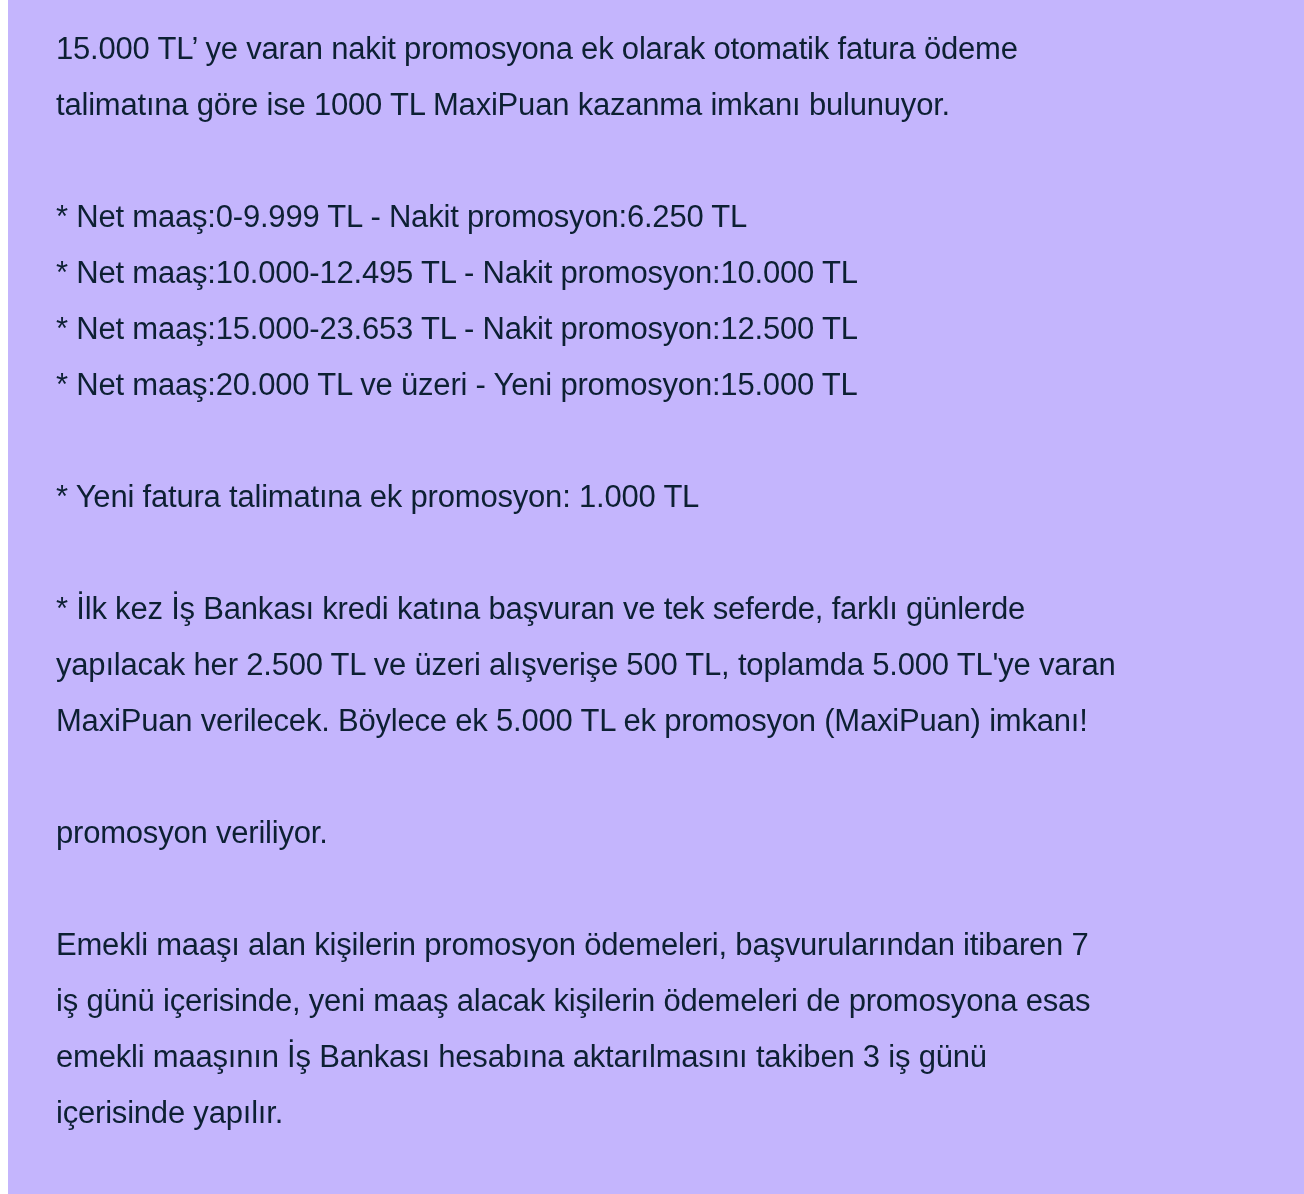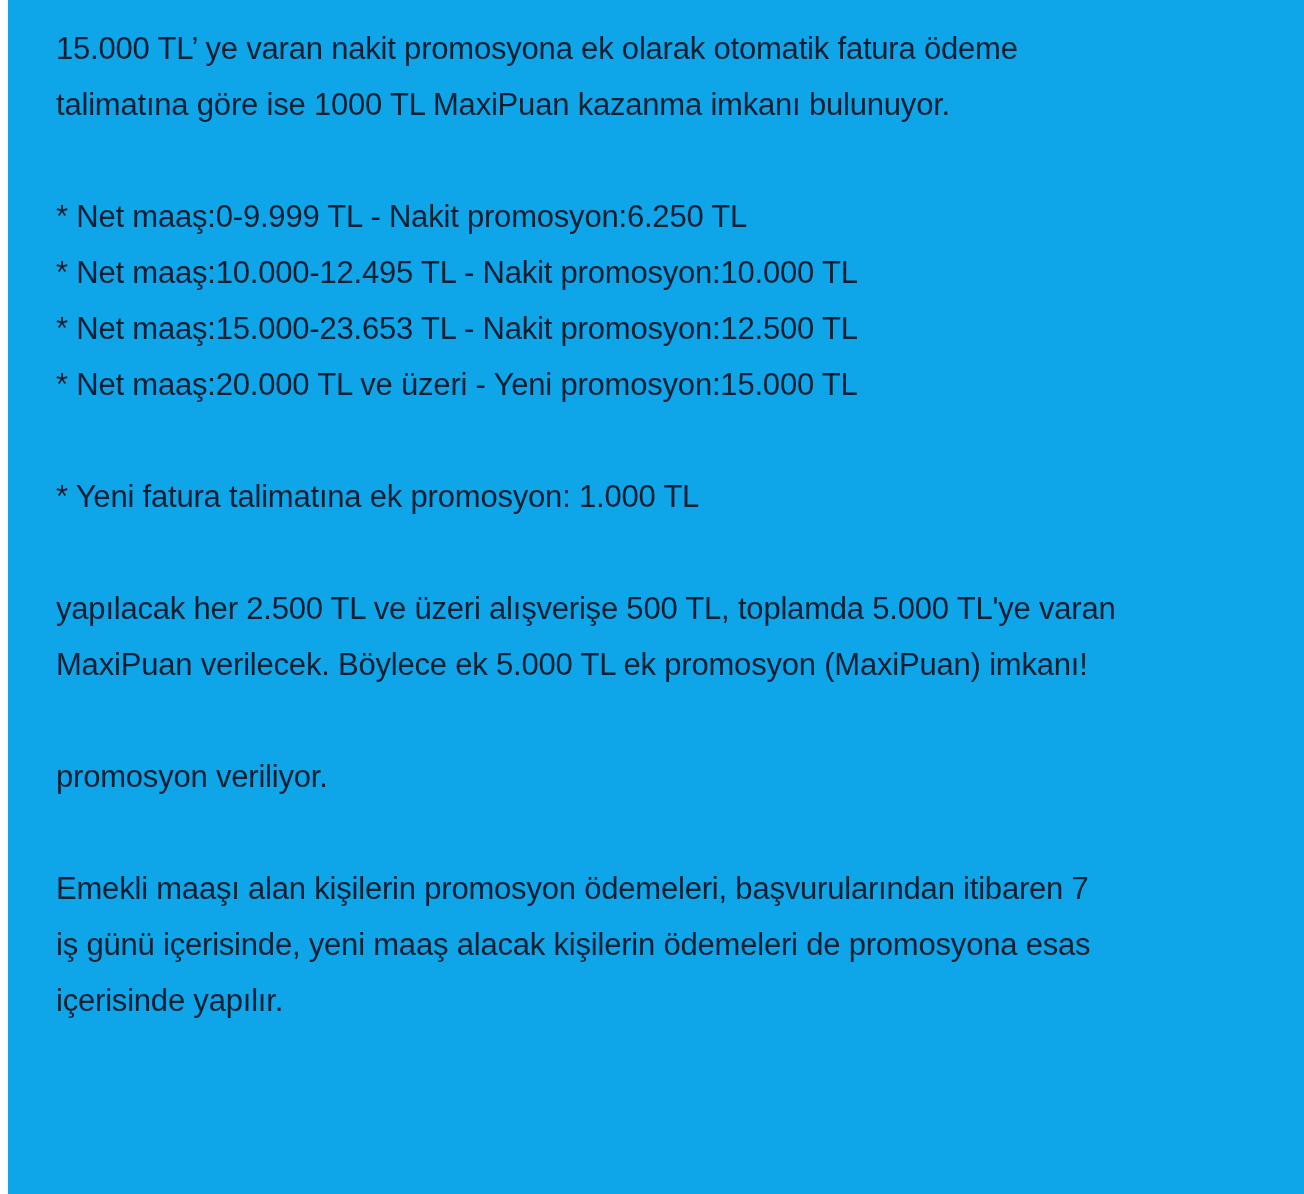--- a/index.html
+++ b/index.html
@@ -1,19 +1,19 @@
 <!DOCTYPE html>
 <html><head>
 <meta charset="utf-8">
 <style>
   html, body { margin: 0; padding: 0; background: #ffffff; }
   body { width: 1304px; height: 1194px; overflow: hidden; position: relative; }
   .panel {
     position: absolute; left: 8px; top: 0; width: 1296px; height: 1194px;
-    background: #0ea5e9;
+    background: #c4b5fd;
   }
   .content {
     position: absolute; left: 48px; top: 21px; width: 1240px;
     font-family: "Liberation Sans", sans-serif;
     font-size: 31px; line-height: 56px; color: #0d2033;
     letter-spacing: -0.2px;
   }
   .content p { margin: 0; white-space: pre-wrap; }
   .gap { height: 56px; }
 </style>
@@ -30,27 +30,29 @@
     <div>
       <p>* Net maaş:0-9.999 TL - Nakit promosyon:6.250 TL</p>
       <p>* Net maaş:10.000-12.495 TL - Nakit promosyon:10.000 TL</p>
       <p>* Net maaş:15.000-23.653 TL - Nakit promosyon:12.500 TL</p>
       <p>* Net maaş:20.000 TL ve üzeri - Yeni promosyon:15.000 TL</p>
     </div>
     <div class="gap"></div>
     <p>* Yeni fatura talimatına ek promosyon: 1.000 TL</p>
     <div class="gap"></div>
     <div>
+      <p>* İlk kez İş Bankası kredi katına başvuran ve tek seferde, farklı günlerde</p>
       <p>yapılacak her 2.500 TL ve üzeri alışverişe 500 TL, toplamda 5.000 TL'ye varan</p>
       <p>MaxiPuan verilecek. Böylece ek 5.000 TL ek promosyon (MaxiPuan) imkanı!</p>
     </div>
     <div class="gap"></div>
     <div>
       <p>promosyon veriliyor.</p>
     </div>
     <div class="gap"></div>
     <div>
       <p>Emekli maaşı alan kişilerin promosyon ödemeleri, başvurularından itibaren 7</p>
       <p>iş günü içerisinde, yeni maaş alacak kişilerin ödemeleri de promosyona esas</p>
+      <p>emekli maaşının İş Bankası hesabına aktarılmasını takiben 3 iş günü</p>
       <p>içerisinde yapılır.</p>
     </div>
   </div>
 </div>
 
 </body></html>

